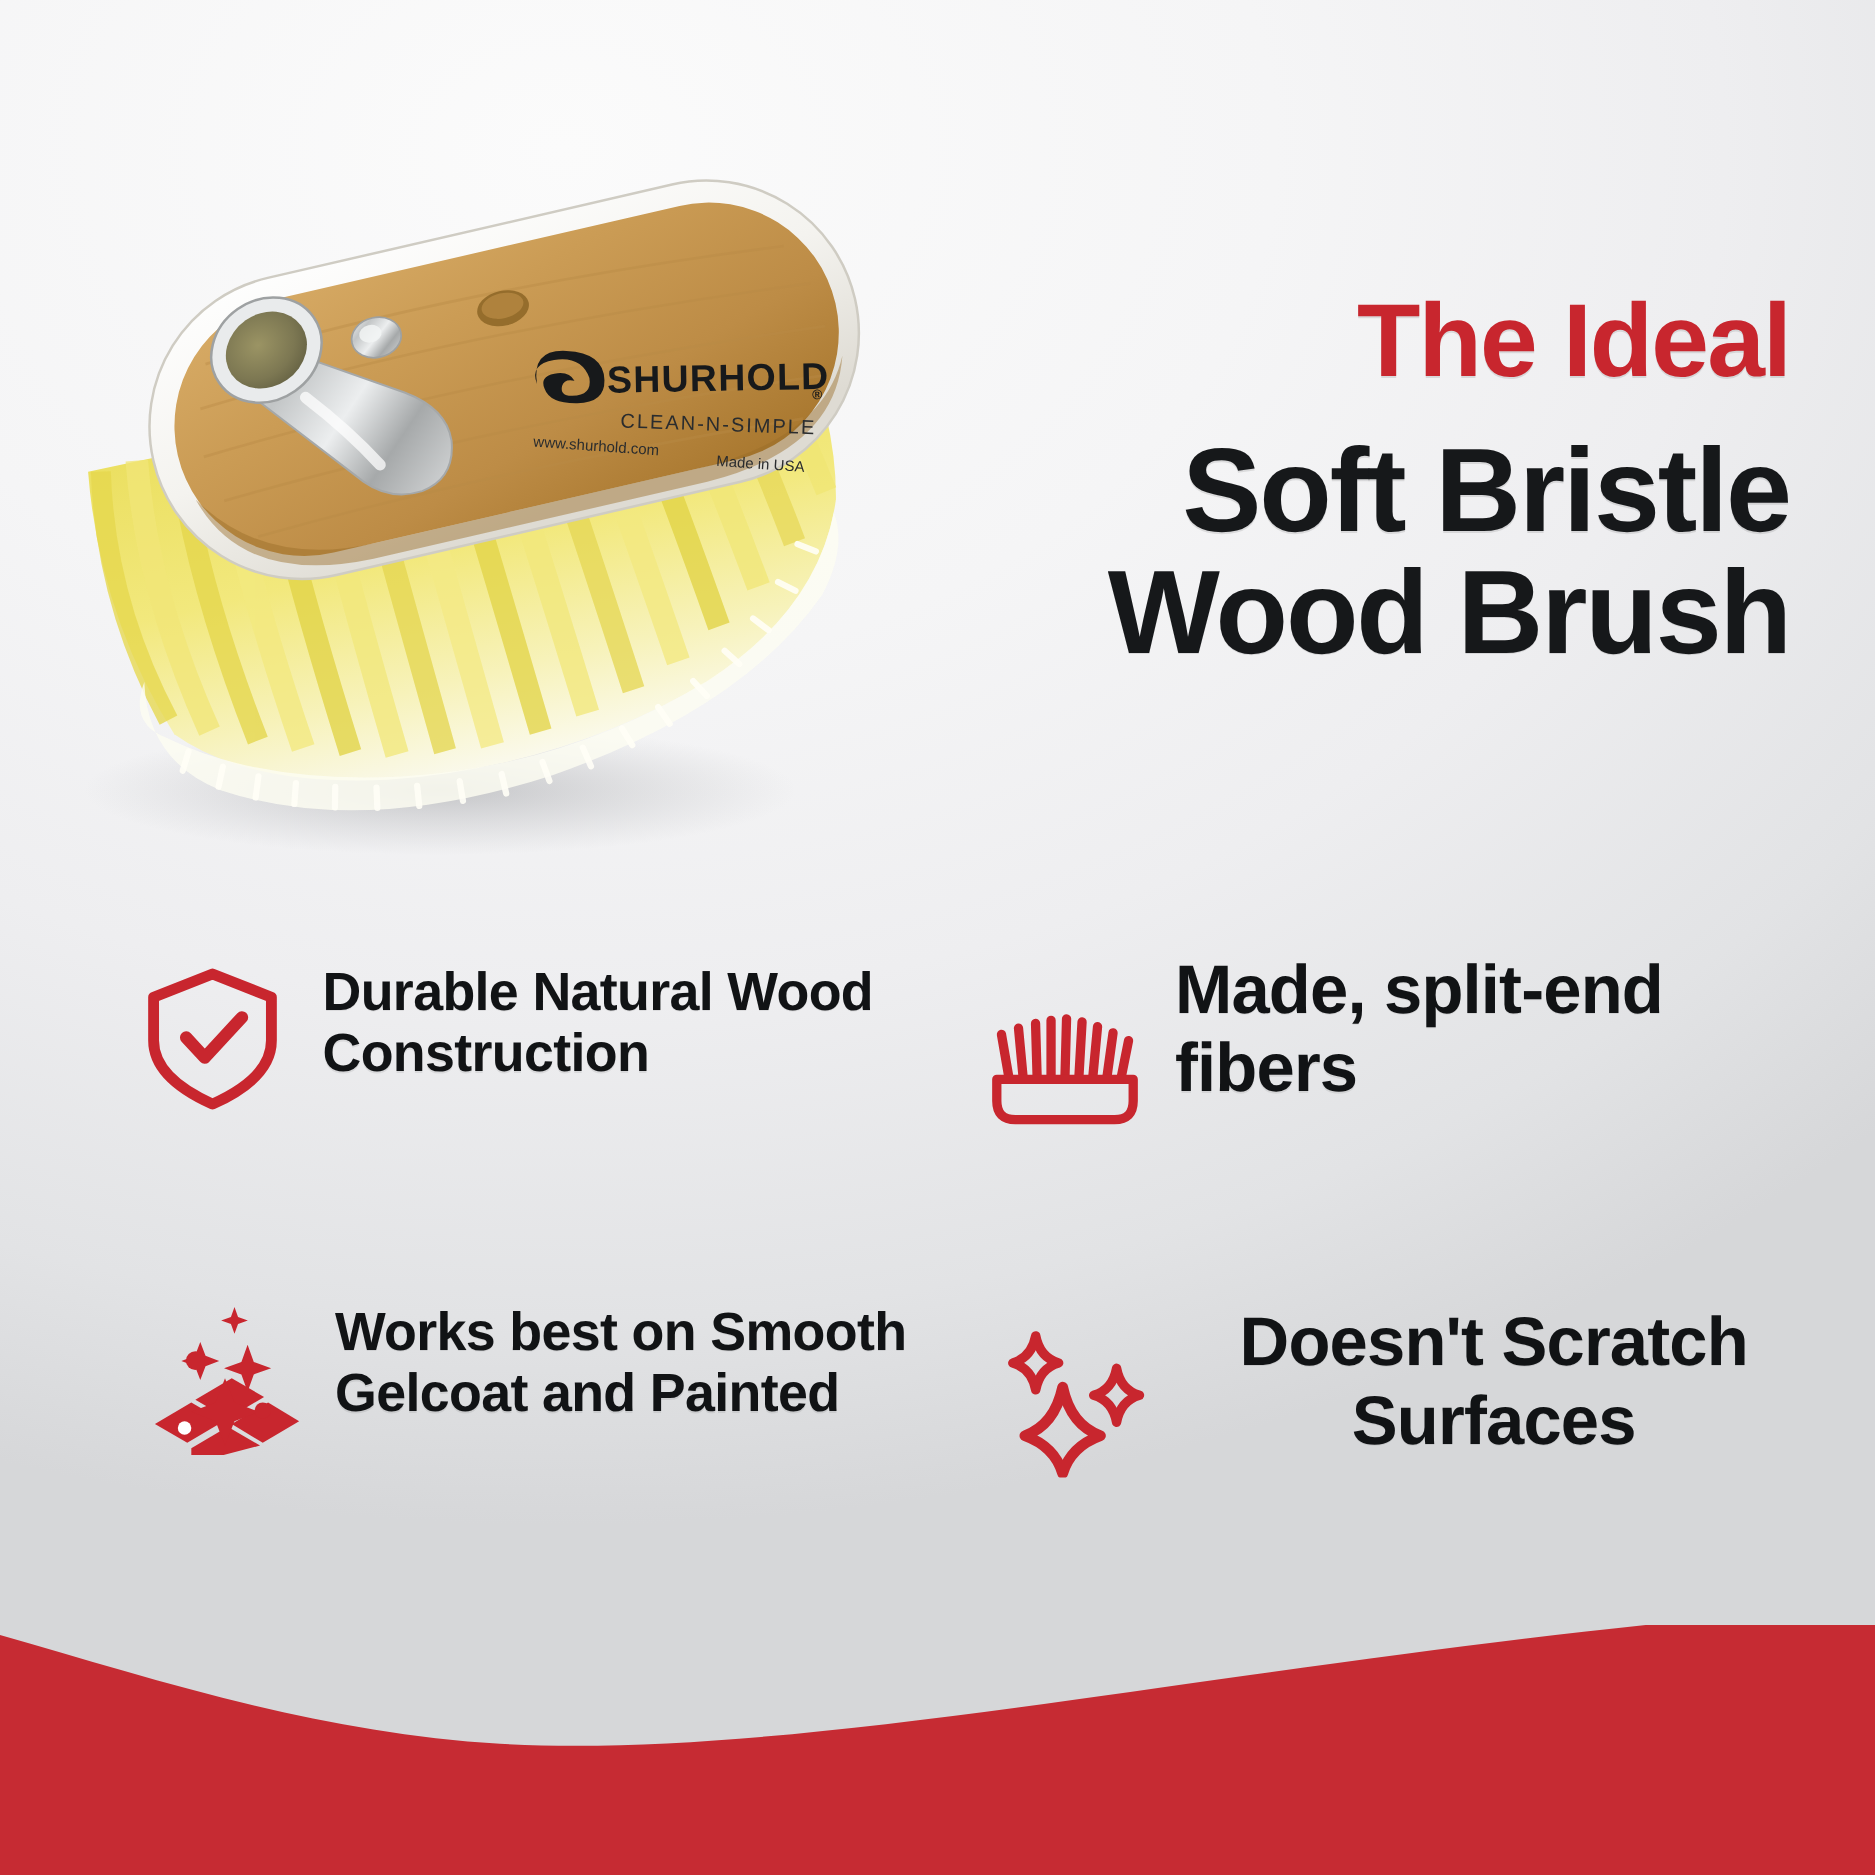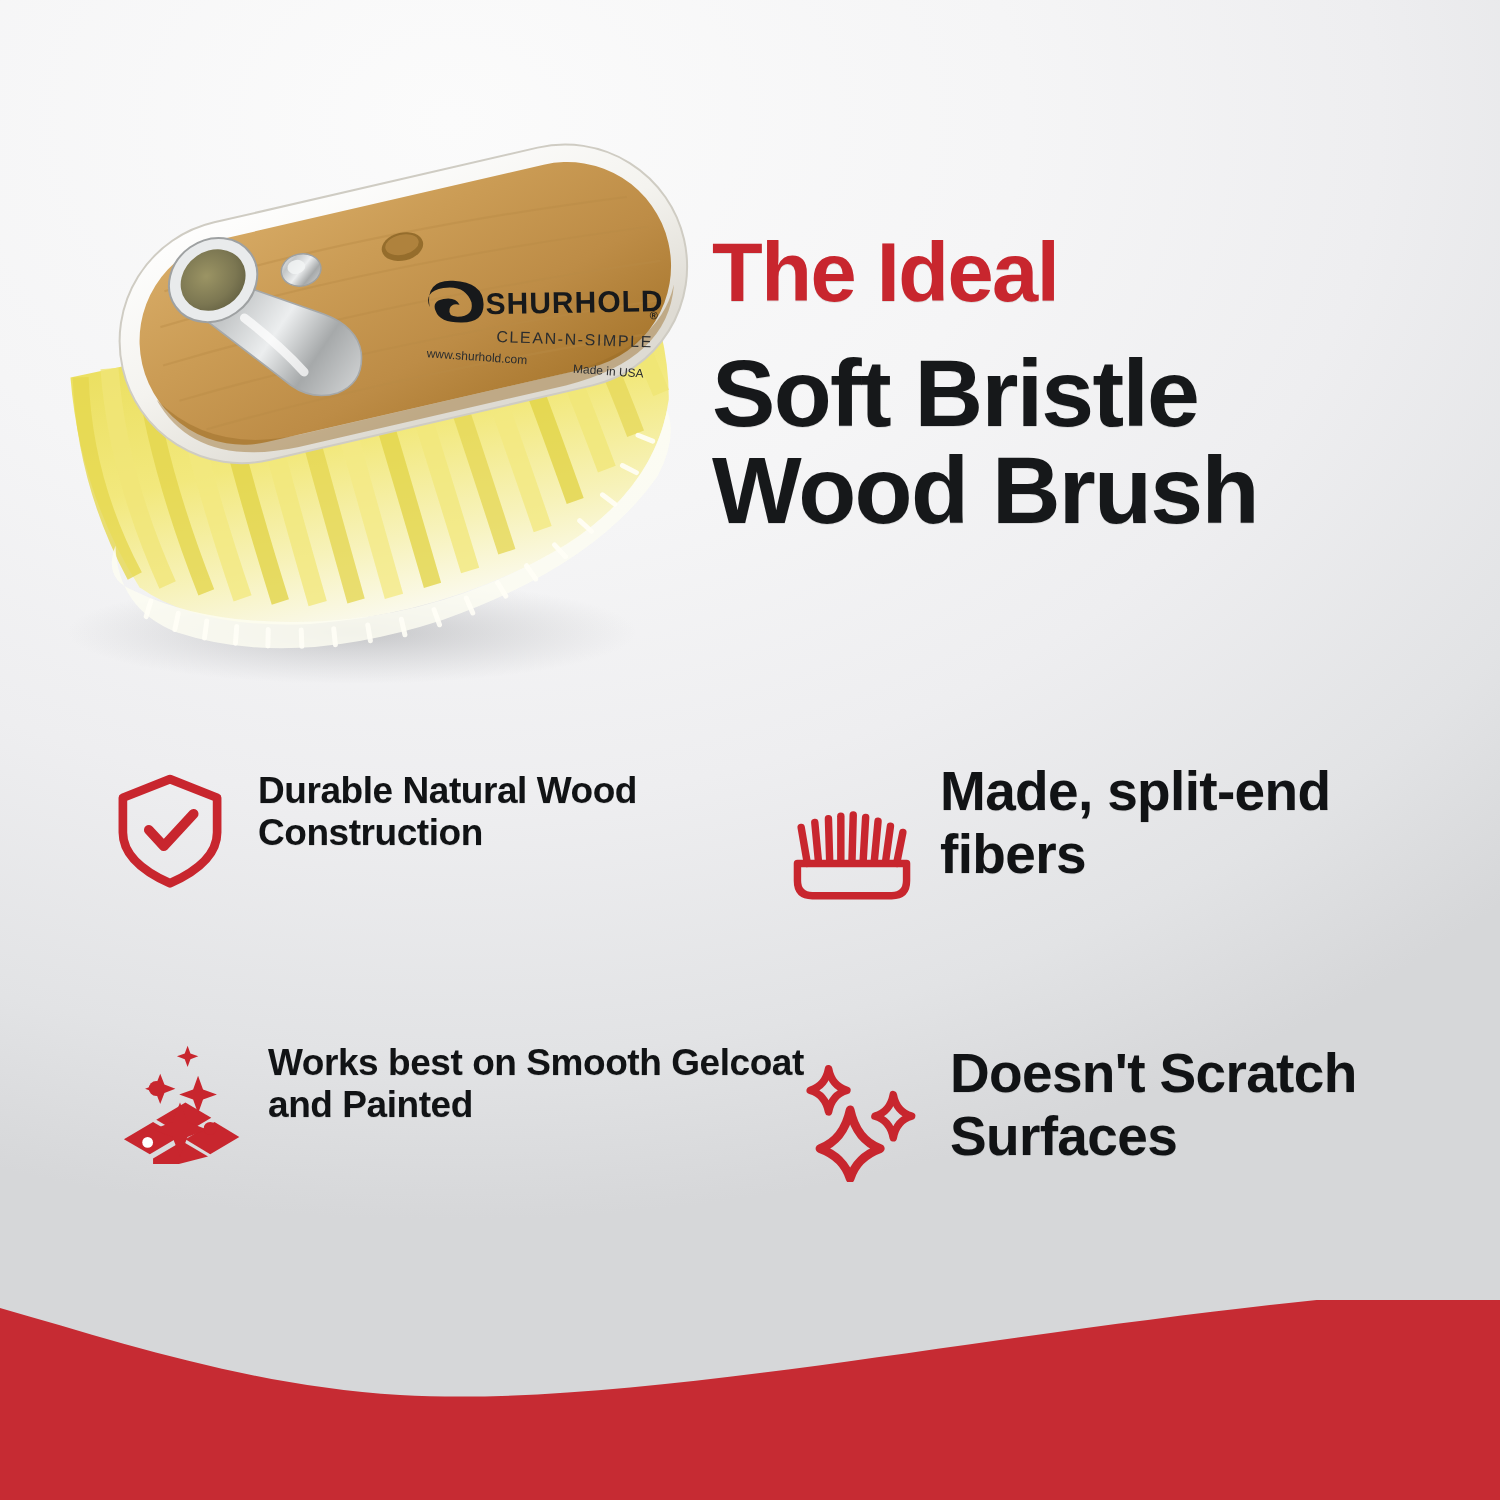--- a/index.html
+++ b/index.html
@@ -25,20 +25,21 @@
       radial-gradient(ellipse 1500px 1100px at 30% 8%, #fbfbfb 0%, #f5f5f6 38%, #eeeef0 62%, #e2e3e5 85%, #d6d7d9 100%),
       linear-gradient(160deg, #f8f8f9 0%, #eceded 45%, #d4d5d7 100%);
   }
 
   
   .headline {
     position: absolute;
     right: 68px;
     top: 232px;
     width: 720px;
+    text-align: right;
     line-height: 0.99;
   }
   .headline .line {
     display: block;
     font-weight: 700;
     letter-spacing: -0.018em;
     text-shadow: 0 1px 0 rgba(0,0,0,0.10);
   }
   .headline .l1 {
     font-size: 83px;
@@ -73,37 +74,37 @@
   }
   .feature {
     position: absolute;
     display: flex;
     align-items: flex-start;
     gap: 26px;
   }
   .f1 { left: 108px;  top: 28px;  width: 680px; }
   .f2 { left: 790px;  top: 18px;  width: 640px; }
   .f3 { left: 118px;  top: 300px; width: 690px; }
-  .f4 { left: 800px;  top: 300px; width: 640px; }
+  .f4 { left: 800px;  top: 300px; width: 640px; text-align: center; }
 
   .feature .icon {
     flex: 0 0 auto;
     width: 124px;
     height: 124px;
     display: flex;
     align-items: center;
     justify-content: center;
   }
   .f2 .icon { margin-top: 36px; }
   .f4 .icon { margin-top: 18px; }
 
   .feature .icon svg { display: block; width: 100%; height: 100%; }
 
   .feature .ftext {
-    font-size: 37px;
+    font-size: 43px;
     font-weight: 700;
     line-height: 1.14;
     color: #111315;
     letter-spacing: -0.012em;
     padding-top: 2px;
     text-shadow: 0 1px 0 rgba(0,0,0,0.08);
   }
   .f2 .ftext, .f4 .ftext { font-size: 55px; }
 
   

